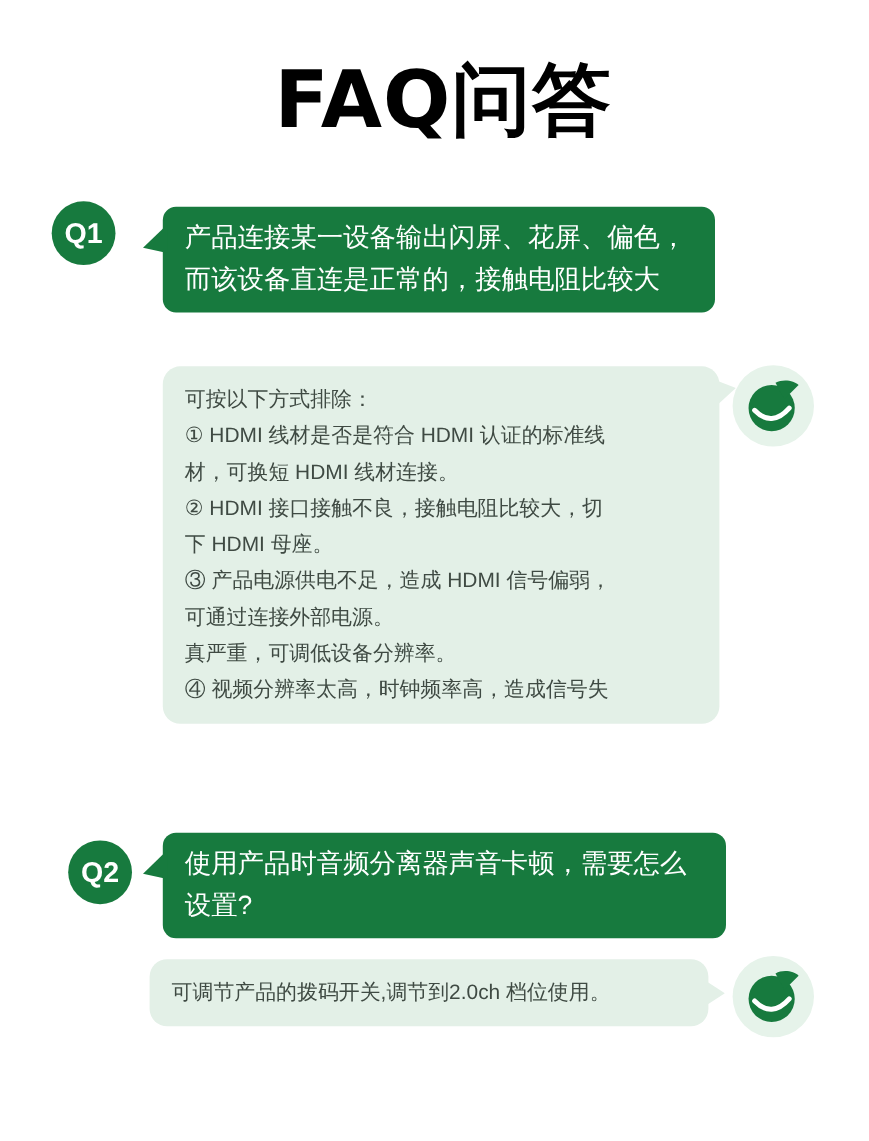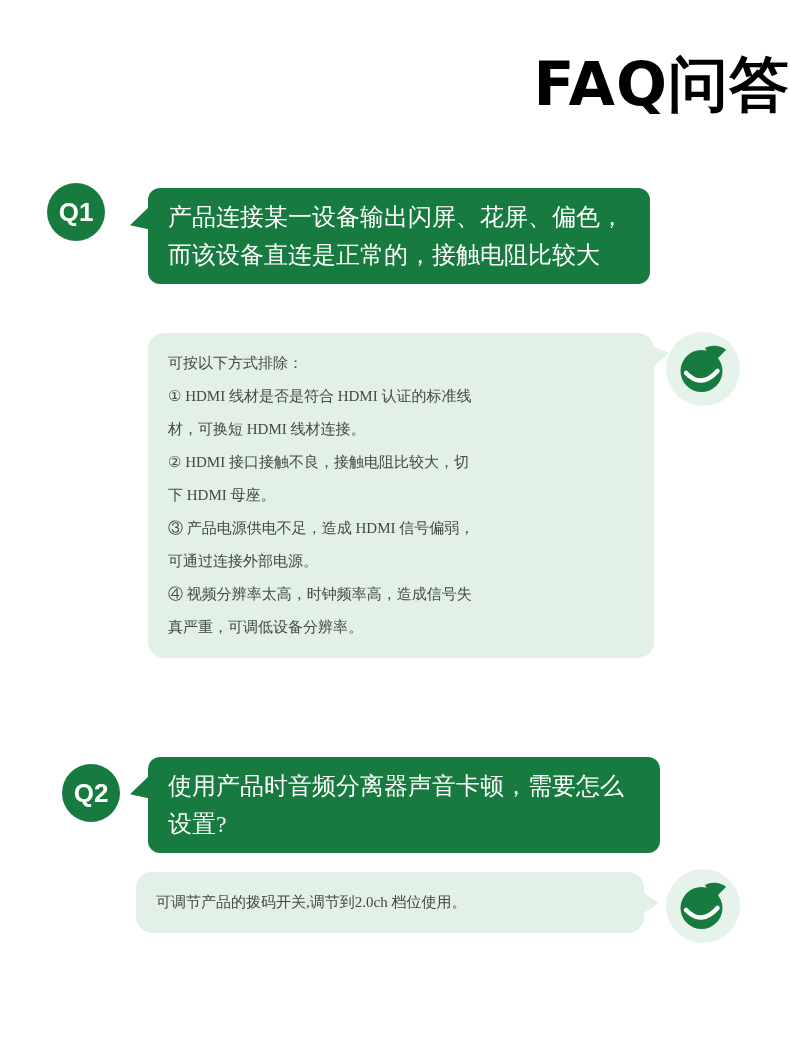--- a/index.html
+++ b/index.html
@@ -4,49 +4,49 @@
 <style>
   * { margin:0; padding:0; box-sizing:border-box; }
   html,body { background:#ffffff; }
   body { font-family:"Liberation Sans", sans-serif; }
   .canvas {
     position:relative; width:790px; height:1037px;
     background:#ffffff; overflow:hidden; margin:0 auto;
   }
   .title {
     position:absolute; top:54px; left:0; right:0;
-    text-align:right; font-size:60px; font-weight:900;
+    text-align:center; font-size:72px; font-weight:900;
     color:#000000; letter-spacing:1px; line-height:1;
     font-family:"DejaVu Sans","Liberation Sans",sans-serif;
     margin-left:16px;
   }
   .badge {
     position:absolute; width:58px; height:58px; border-radius:50%;
     background:#177a3e; color:#ffffff; font-size:26px; font-weight:bold;
     display:flex; align-items:center; justify-content:center;
   }
   .badge.q1 { left:47px; top:183px;text-align:right; }
   .badge.q2 { left:62px; top:764px; }
   .bubble-q {
     position:absolute; background:#177a3e; color:#ffffff;
     border-radius:12px; padding:10px 20px;
     font-size:24px; line-height:38px; font-weight:500;
   }
-  .bubble-q .line, .bubble-a .line { white-space:nowrap;font-family:Liberation Serif, serif; }
+  .bubble-q .line, .bubble-a .line { white-space:nowrap; }
   .bubble-q.q1 { left:148px; top:188px; width:502px; }
   .bubble-q.q2 { left:148px; top:757px; width:512px; }
   .bubble-q::before {
     content:""; position:absolute; left:-18px; top:16px;
     width:22px; height:26px; background:#177a3e;
     clip-path:polygon(100% 0, 100% 100%, 0 82%);
   }
   .bubble-a {
     position:absolute; background:#e3f0e7; color:#3f4a43;
     border-radius:16px; padding:14px 20px;
-    font-size:15px; line-height:33px;
+    font-size:19px; line-height:33px;
   }
   .bubble-a.a1 { left:148px; top:333px; width:506px; }
   .bubble-a.a2 { left:136px; top:872px; width:508px; }
   .bubble-a .tail {
     position:absolute; width:20px; height:26px; background:#e3f0e7;
   }
   .bubble-a.a1 .tail { right:-15px; top:12px; clip-path:polygon(0 0, 0 100%, 100% 30%); }
   .bubble-a.a2 .tail { right:-15px; top:18px; clip-path:polygon(0 0, 0 100%, 100% 50%); }
   .avatar {
     position:absolute; width:74px; height:74px; border-radius:50%;
@@ -72,22 +72,22 @@
 
   <div class="bubble-a a1">
     <span class="tail"></span>
     <div class="line">可按以下方式排除：</div>
     <div class="line">① HDMI 线材是否是符合 HDMI 认证的标准线</div>
     <div class="line">材，可换短 HDMI 线材连接。</div>
     <div class="line">② HDMI 接口接触不良，接触电阻比较大，切</div>
     <div class="line">下 HDMI 母座。</div>
     <div class="line">③ 产品电源供电不足，造成 HDMI 信号偏弱，</div>
     <div class="line">可通过连接外部电源。</div>
+    <div class="line">真严重，可调低设备分辨率。</div>
     <div class="line">④ 视频分辨率太高，时钟频率高，造成信号失</div>
-    <div class="line">真严重，可调低设备分辨率。</div>
   </div>
 
   <div class="avatar a1">
     <svg viewBox="0 0 96 96">
       <circle cx="45" cy="52" r="42" fill="#177a3e"></circle>
       <path d="M52 6 C66 -2 86 2 94 10 L68 36 Z" fill="#177a3e"></path>
       <path d="M14 56 Q45 88 77 52" stroke="#ffffff" stroke-width="9" fill="none" stroke-linecap="round"></path>
     </svg>
   </div>
 

